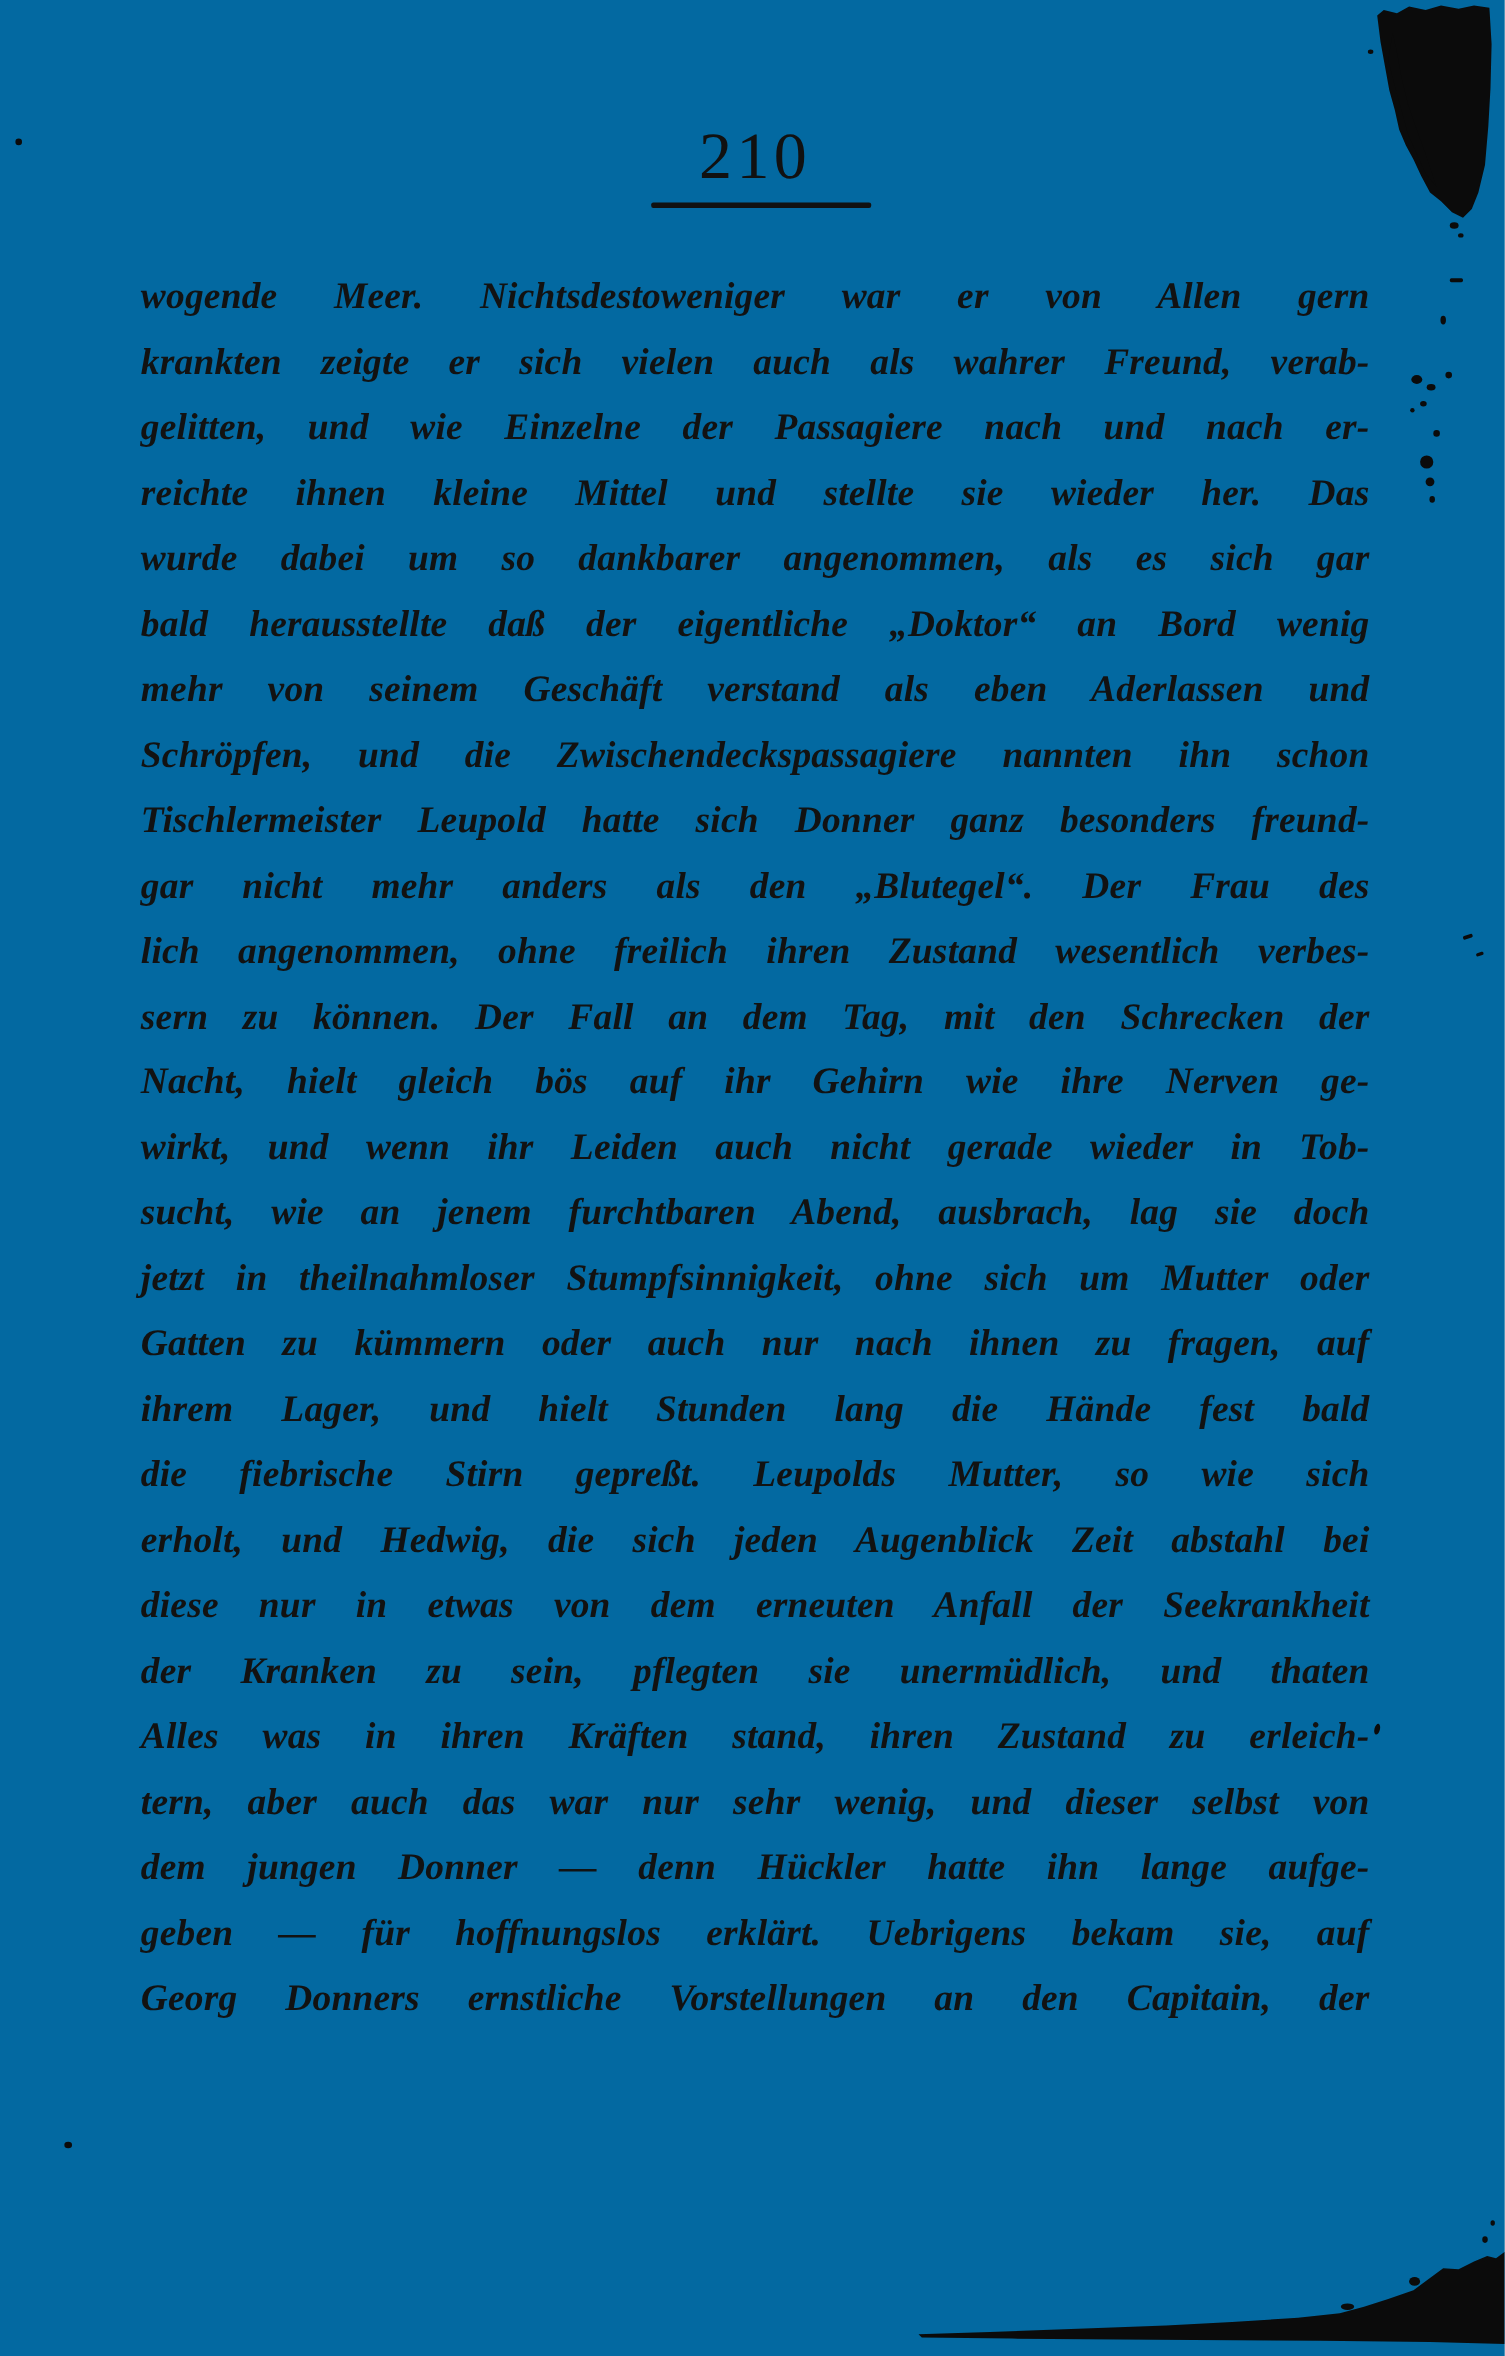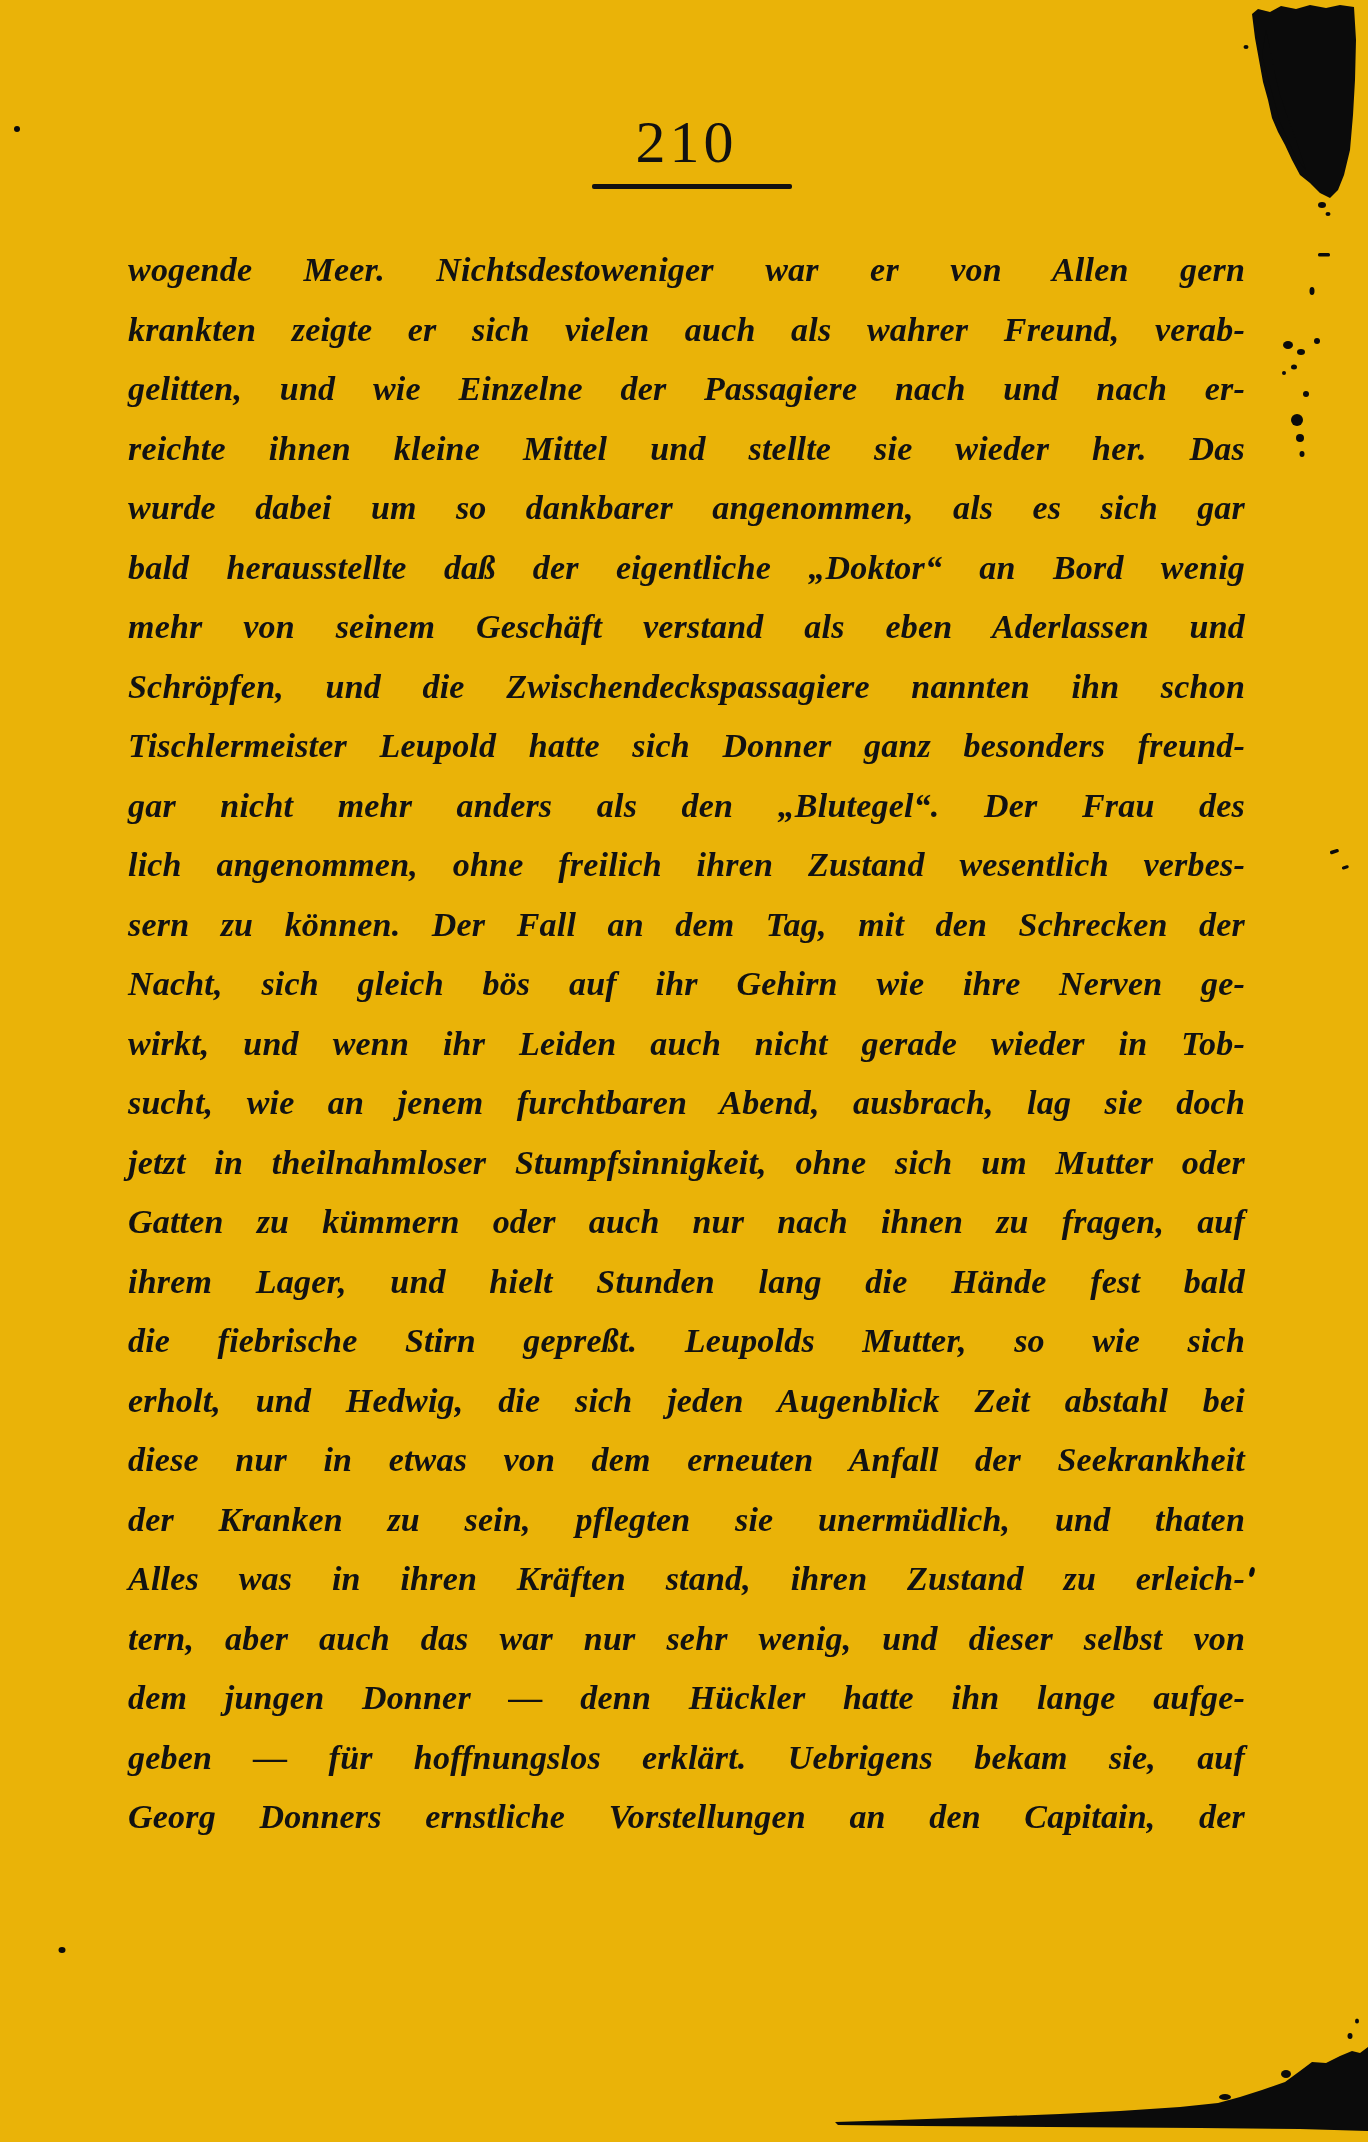--- a/index.html
+++ b/index.html
@@ -1,20 +1,20 @@
 <!DOCTYPE html>
 <html><head>
 <meta charset="utf-8">
 <style>
   html,body{margin:0;padding:0;background:#e8e6e0;}
   .page{
     position:relative;
     width:1368px;height:2142px;
     margin:0 auto;
-    background:#eab308;
+    background:#0369a1;
     overflow:hidden;
     font-family:"Liberation Serif", serif;
     color:#111111;
   }
   .page-number{
     position:absolute;
     left:128px;width:1117px;
     top:108px;
     text-align:center;
     font-size:60px;
@@ -65,21 +65,21 @@
       <div class="line">gelitten, und wie Einzelne der Passagiere nach und nach er-</div>
       <div class="line">reichte ihnen kleine Mittel und stellte sie wieder her.  Das</div>
       <div class="line">wurde dabei um so dankbarer angenommen, als es sich gar</div>
       <div class="line">bald herausstellte daß der eigentliche „Doktor“ an Bord wenig</div>
       <div class="line">mehr von seinem Geschäft verstand als eben Aderlassen und</div>
       <div class="line">Schröpfen, und die Zwischendeckspassagiere nannten ihn schon</div>
       <div class="line">Tischlermeister Leupold hatte sich Donner ganz besonders freund-</div>
       <div class="line">gar nicht mehr anders als den „Blutegel“.  Der Frau des</div>
       <div class="line">lich angenommen, ohne freilich ihren Zustand wesentlich verbes-</div>
       <div class="line">sern zu können.  Der Fall an dem Tag, mit den Schrecken der</div>
-      <div class="line">Nacht, sich gleich bös auf ihr Gehirn wie ihre Nerven ge-</div>
+      <div class="line">Nacht, hielt gleich bös auf ihr Gehirn wie ihre Nerven ge-</div>
       <div class="line">wirkt, und wenn ihr Leiden auch nicht gerade wieder in Tob-</div>
       <div class="line">sucht, wie an jenem furchtbaren Abend, ausbrach, lag sie doch</div>
       <div class="line">jetzt in theilnahmloser Stumpfsinnigkeit, ohne sich um Mutter oder</div>
       <div class="line">Gatten zu kümmern oder auch nur nach ihnen zu fragen, auf</div>
       <div class="line">ihrem Lager, und hielt Stunden lang die Hände fest bald</div>
       <div class="line">die fiebrische Stirn gepreßt.  Leupolds Mutter, so wie sich</div>
       <div class="line">erholt, und Hedwig, die sich jeden Augenblick Zeit abstahl bei</div>
       <div class="line">diese nur in etwas von dem erneuten Anfall der Seekrankheit</div>
       <div class="line">der Kranken zu sein, pflegten sie unermüdlich, und thaten</div>
       <div class="line">Alles was in ihren Kräften stand, ihren Zustand zu erleich-</div>

